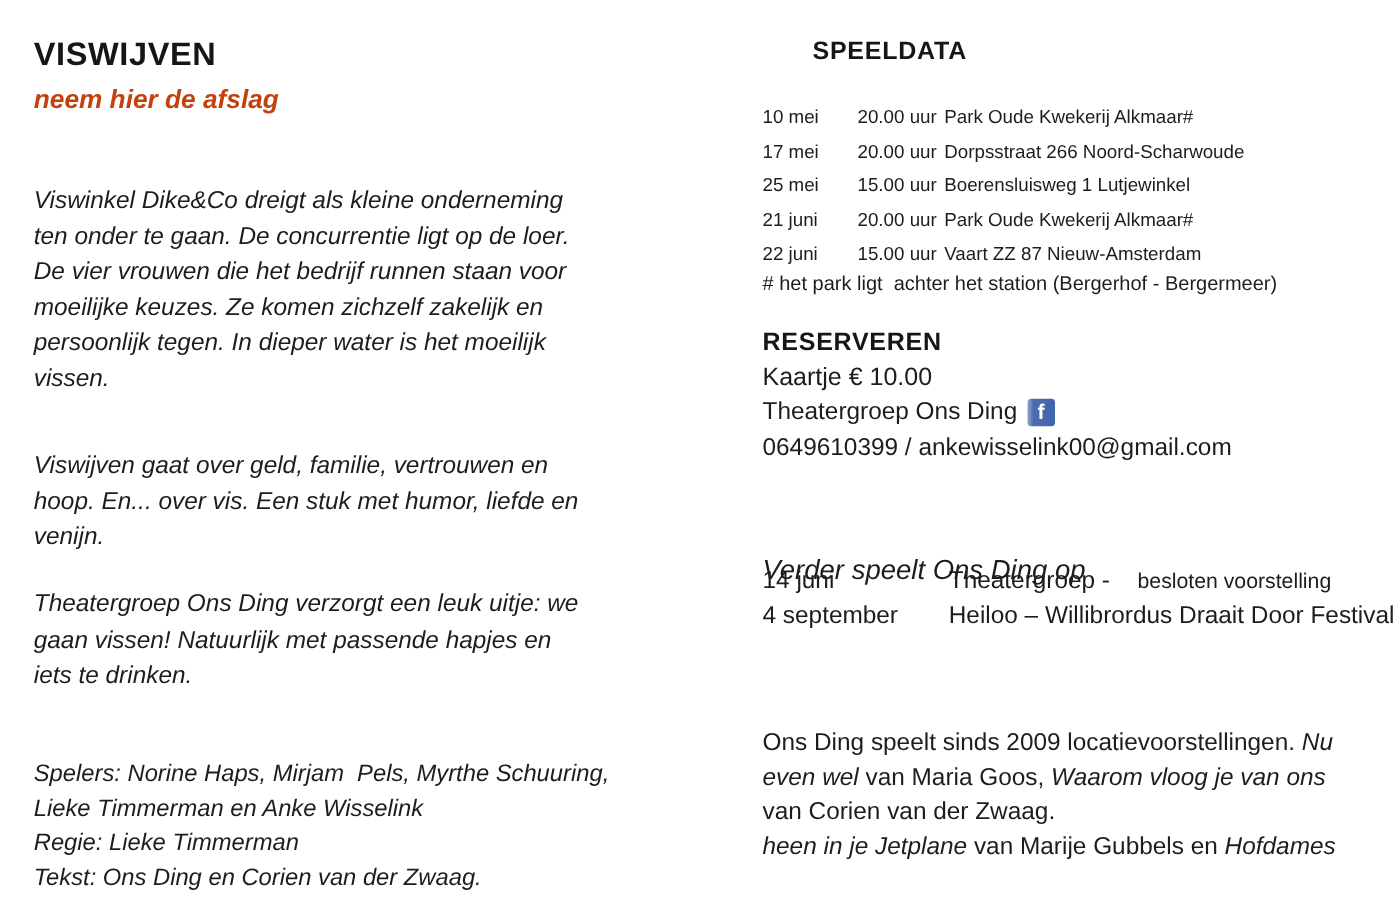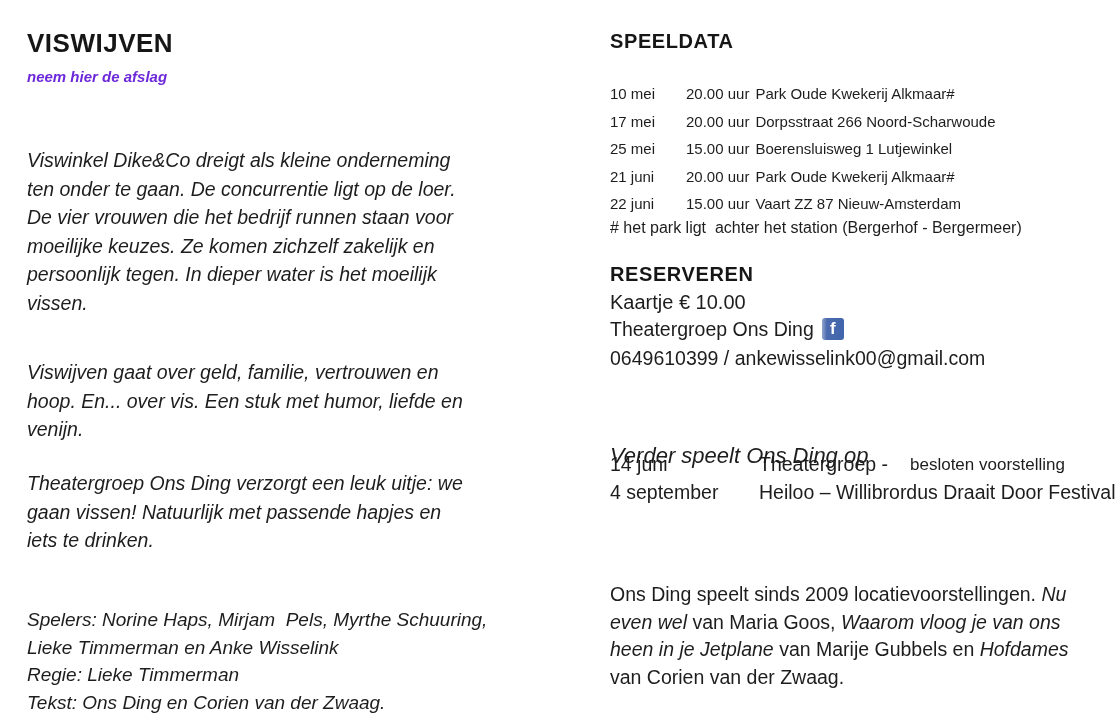--- a/index.html
+++ b/index.html
@@ -9,48 +9,48 @@
     font-family:"Liberation Sans", sans-serif; color:#1d1d1d;
   }
   .abs { position:absolute; }
 
   
   .title {
     left:27px; top:28px; font-size:26px; font-weight:700;
     letter-spacing:0.5px; color:#161616; white-space:nowrap;
   }
   .subtitle {
-    left:27px; top:68px; font-size:15px; font-weight:700; font-style:italic;
-    color:#6d28d9; white-space:nowrap;
+    left:27px; top:68px; font-size:21px; font-weight:700; font-style:italic;
+    color:#c2410c; white-space:nowrap;
   }
   .body-par {
     left:27px; width:530px; font-size:19.5px; line-height:28.5px;
     white-space:pre-wrap;
     font-style:italic;
   }
   .p1 { top:146px; }
   .p2 { top:358px; }
   .p3 { top:469px; }
   .credits { top:606px; font-size:19px; line-height:27.5px; }
 
   
   .r-head {
     left:610px; font-size:20px; font-weight:700; letter-spacing:0.6px;
     color:#161616; white-space:nowrap;
   }
-  .speeldata-head { top:30px; }
+  .speeldata-head { top:30px;margin-left:40px; }
   .speeldata-list { left:610px; top:80px; width:510px; font-size:15px; line-height:27.5px; }
   .sd-row { display:flex; white-space:nowrap; }
   .sd-date { width:76px; flex:none; }
   .sd-time { margin-right:6px; }
   .footnote { left:610px; top:219px; font-size:16px; white-space:pre-wrap; }
 
   .reserveren-head { top:263px; }
   .price { left:610px; top:291px; font-size:20px; white-space:nowrap; }
-  .group-line { left:610px; top:318px; font-size:19.5px; display:flex; align-items:flex-start; white-space:nowrap; }
+  .group-line { left:610px; top:318px; font-size:19.5px; display:flex; align-items:flex-end; white-space:nowrap; }
   .fb-icon {
     display:inline-block; width:22px; height:22px; margin-left:8px;
     border-radius:3px;
     background:linear-gradient(90deg,#92a5cd 0%,#4c6bae 22%,#4065ac 100%);
     color:#ffffff; font-weight:700; font-size:17px; line-height:22px;
     text-align:center; overflow:hidden;
   }
   .contact { left:610px; top:347px; font-size:19.5px; white-space:nowrap; }
 
   .upcoming-head {
@@ -141,15 +141,15 @@
   <div class="up-row">
     <span class="up-date">4 september</span>
     <span class="up-loc">Heiloo – Willibrordus Draait Door Festival</span>
     <span class="up-note"></span>
   </div>
 </div>
 
 <div class="abs history">
   <div class="h-line"><span>Ons Ding speelt sinds 2009 locatievoorstellingen. </span><span class="it">Nu</span></div>
   <div class="h-line"><span class="it">even wel </span><span>van Maria Goos, </span><span class="it">Waarom vloog je van ons</span></div>
+  <div class="h-line"><span>van Corien van der Zwaag.</span></div>
   <div class="h-line"><span class="it">heen in je Jetplane </span><span>van Marije Gubbels en </span><span class="it">Hofdames</span></div>
-  <div class="h-line"><span>van Corien van der Zwaag.</span></div>
 </div>
 
 </body></html>

